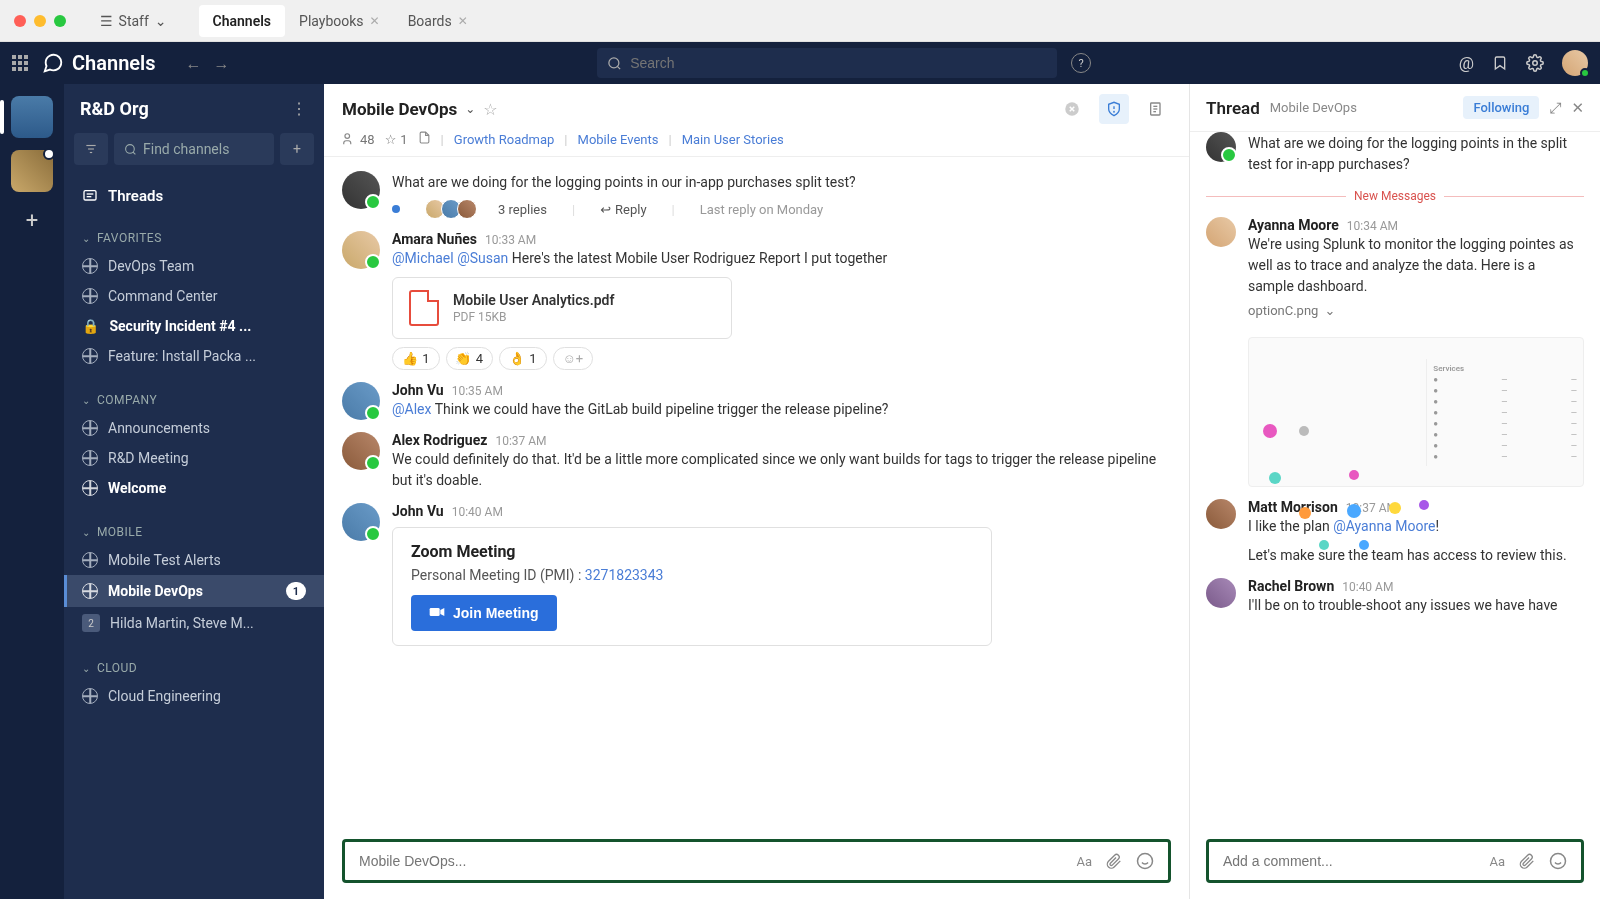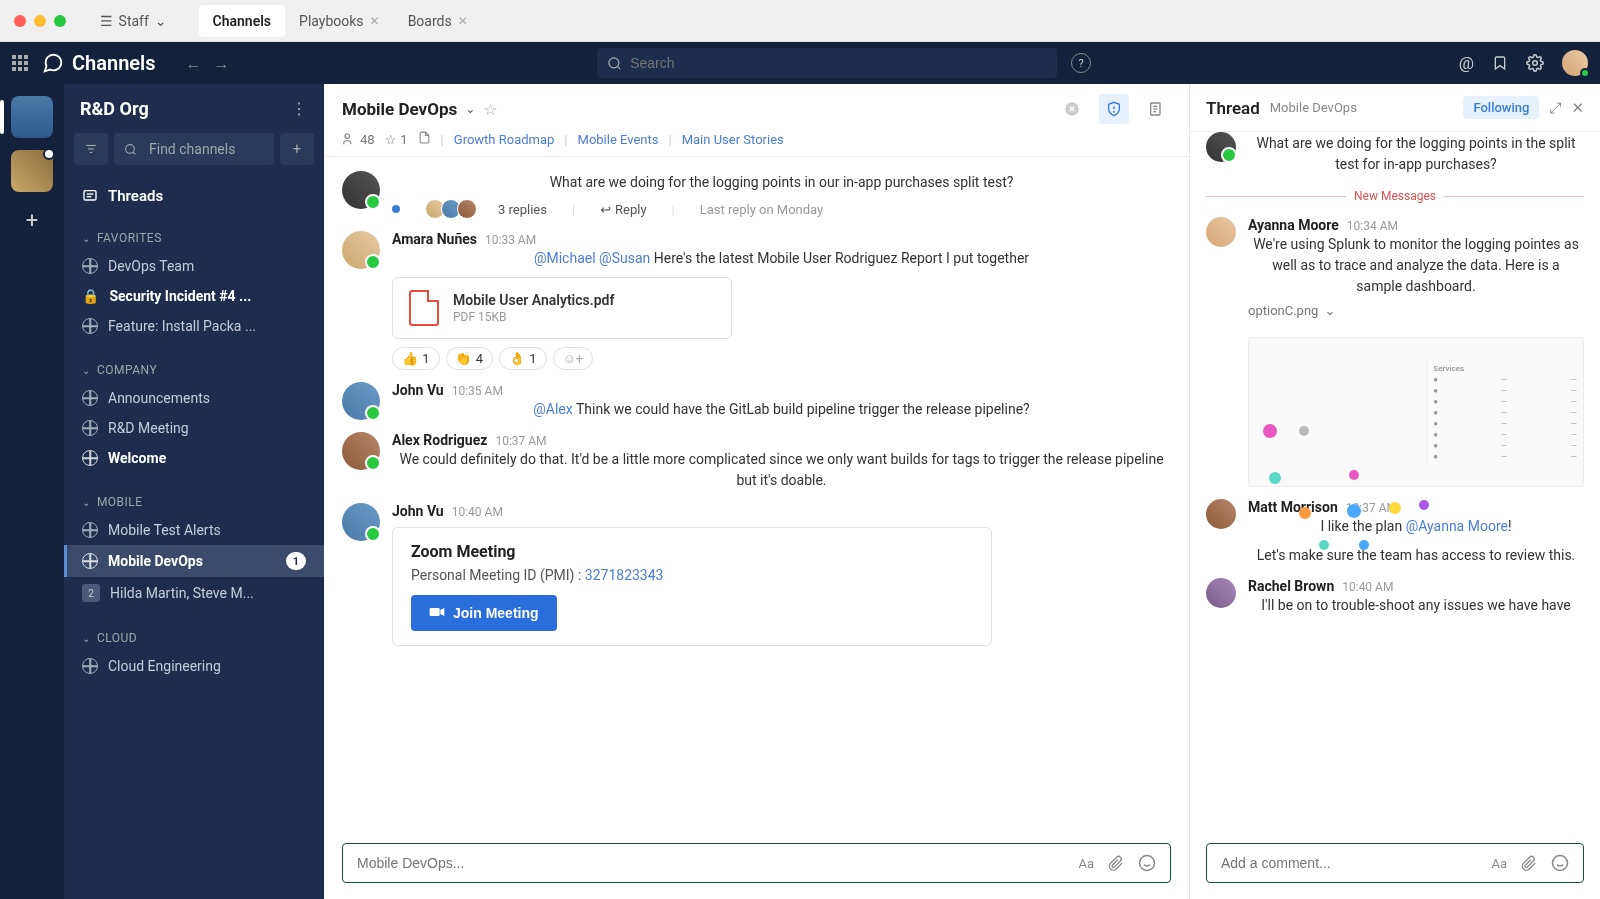--- a/index.html
+++ b/index.html
@@ -40,21 +40,21 @@
 .server-img2 { background: linear-gradient(45deg,#c9a86a,#8a6d3b); }
 .server-status { position:absolute; top:-2px; right:-2px; width:12px; height:12px; border-radius:50%; border:2px solid #14213d; }
 .add-server { width:32px; height:32px; color:#ccc; font-size:22px; display:flex; align-items:center; justify-content:center; }
 
 .sidebar { width: 260px; background: #1e2d4d; color: #ccc; display: flex; flex-direction: column; overflow:hidden; }
 .sidebar-header { padding: 14px 16px; display: flex; justify-content: space-between; align-items: center; }
 .org-name { font-size: 18px; font-weight: 700; color: #fff; }
 .dots-vert { color: #aaa; font-size: 16px; letter-spacing: 1px; }
 .sidebar-search-row { display: flex; gap: 6px; padding: 0 10px 10px; }
 .filter-btn, .add-btn { width: 34px; height: 32px; background: #2a3a5a; border-radius: 4px; display:flex; align-items:center; justify-content:center; color:#aaa; }
-.find-channels { flex:1; height:32px; background:#2a3a5a; border-radius:4px; display:flex; align-items:center; padding:0 10px; color:#9aa; gap:12px; }
+.find-channels { flex:1; height:32px; background:#2a3a5a; border-radius:4px; display:flex; align-items:center; padding:0 10px; color:#9aa; gap:6px; }
 .threads-row { display:flex; align-items:center; gap:10px; padding: 12px 18px; font-weight:600; color:#fff; font-size:15px; }
 .section { padding: 8px 0; }
 .section-header { padding: 6px 18px; font-size: 12px; color: #9aa; letter-spacing: 0.5px; display:flex; align-items:center; gap:6px; }
 .chev-down { font-size:10px; }
 .channel-item { padding: 7px 18px; display:flex; align-items:center; gap:10px; cursor:pointer; color:#c5cdd9; }
 .channel-item.bold { font-weight:700; color:#fff; }
 .channel-item.selected { background:#3a4a6a; border-left:3px solid #5a8dd6; padding-left:15px; font-weight:700; color:#fff; }
 .channel-item.selected .unread-pill { background:#fff; color:#1e2d4d; }
 .globe-icon { width:16px; height:16px; border:1.5px solid currentColor; border-radius:50%; position:relative; opacity:0.8; }
 .globe-icon::before {content:''; position:absolute; top:0; left:50%; width:1.5px; height:100%; background:currentColor; transform:translateX(-50%);}
@@ -77,21 +77,21 @@
 
 .messages { flex:1; overflow-y:auto; padding: 8px 18px 0; }
 .msg { display:flex; gap:12px; padding: 6px 0; }
 .msg-avatar { width:38px; height:38px; border-radius:50%; flex-shrink:0; position:relative; }
 .av-online::after { content:''; position:absolute; bottom:-1px; right:-1px; width:12px; height:12px; background:#28c840; border:2px solid #fff; border-radius:50%; }
 .av1{background:linear-gradient(45deg,#333,#555);} .av2{background:linear-gradient(45deg,#c9a86a,#e8c9a6);} .av3{background:linear-gradient(45deg,#4a7ba8,#6a9bc8);} .av4{background:linear-gradient(45deg,#8a5a3a,#b8876a);} .av5{background:linear-gradient(45deg,#d4a574,#e8c9a6);} .av6{background:linear-gradient(45deg,#7a5a8a,#a88ab8);}
 .msg-body { flex:1; min-width:0; }
 .msg-head { display:flex; align-items:baseline; gap:8px; }
 .msg-name { font-weight:700; color:#222; }
 .msg-time { font-size:12px; color:#999; }
-.msg-text { color:#333; line-height:1.5; margin-top:1px;text-align:center; }
+.msg-text { color:#333; line-height:1.5; margin-top:1px; }
 .mention { color:#4a7dd6; }
 .thread-row { display:flex; align-items:center; gap:25px; margin-top:6px; font-size:13px; }
 .thread-dot { width:8px; height:8px; background:#3a7dd6; border-radius:50%; }
 .thread-avatars { display:flex; }
 .thread-avatars .tav { width:20px; height:20px; border-radius:50%; margin-right:-4px; border:1.5px solid #fff; }
 .thread-count { color:#555; }
 .thread-reply { color:#555; display:flex; align-items:center; gap:4px; }
 .thread-last { color:#999; }
 .thread-sep { color:#ddd; }
 
@@ -104,21 +104,21 @@
 .reaction { border:1px solid #e0e0e0; border-radius:14px; padding:3px 9px; font-size:13px; display:flex; align-items:center; gap:4px; cursor:pointer; }
 .add-reaction { color:#aaa; }
 
 .zoom-card { border:1px solid #e0e0e0; border-radius:6px; padding:14px 18px; margin-top:8px; max-width:600px; }
 .zoom-title { font-weight:700; font-size:16px; color:#222; }
 .zoom-id { color:#555; margin-top:6px; }
 .zoom-id-link { color:#4a7dd6; }
 .join-btn { margin-top:12px; background:#2a6edb; color:#fff; border:none; border-radius:4px; padding:10px 18px; font-weight:600; font-size:14px; display:flex; align-items:center; gap:8px; }
 
 .composer-wrap { padding: 10px 18px 16px; }
-.composer { border:1px solid #14532d; border-radius:4px; padding:10px 14px; display:flex; align-items:center; }
+.composer { border:3px solid #14532d; border-radius:4px; padding:10px 14px; display:flex; align-items:center; }
 .composer input { border:none; outline:none; flex:1; font-size:14px; color:#555; }
 .composer-actions { display:flex; gap:14px; color:#888; align-items:center; }
 
 .thread-panel { width: 410px; background:#fff; display:flex; flex-direction:column; }
 .thread-header { padding:12px 16px; border-bottom:1px solid #eee; display:flex; align-items:center; gap:10px; }
 .thread-title { font-size:17px; font-weight:600; color:#222; }
 .thread-channel { color:#888; font-size:13px; }
 .following-badge { background:#e7f1fb; color:#3a7dd6; padding:4px 10px; border-radius:4px; font-size:13px; font-weight:500; margin-left:auto; }
 .expand-icon, .close-icon { color:#888; cursor:pointer; font-size:15px; }
 .thread-messages { flex:1; overflow-y:auto; padding:0 16px; }
@@ -257,20 +257,24 @@
 
     <div class="section">
       <div class="section-header">
           <span class="chev-down">⌄</span>
           <span>FAVORITES</span>
         </div>
       <div class="channel-item">
           <span class="globe-icon"></span>
           <span>DevOps Team</span>
         </div>
+      <div class="channel-item">
+          <span class="globe-icon"></span>
+          <span>Command Center</span>
+        </div>
       <div class="channel-item bold">
           <span>🔒</span>
           <span>Security Incident #4 ...</span>
         </div>
       <div class="channel-item">
           <span class="globe-icon"></span>
           <span>Feature: Install Packa ...</span>
         </div>
     </div>
 

